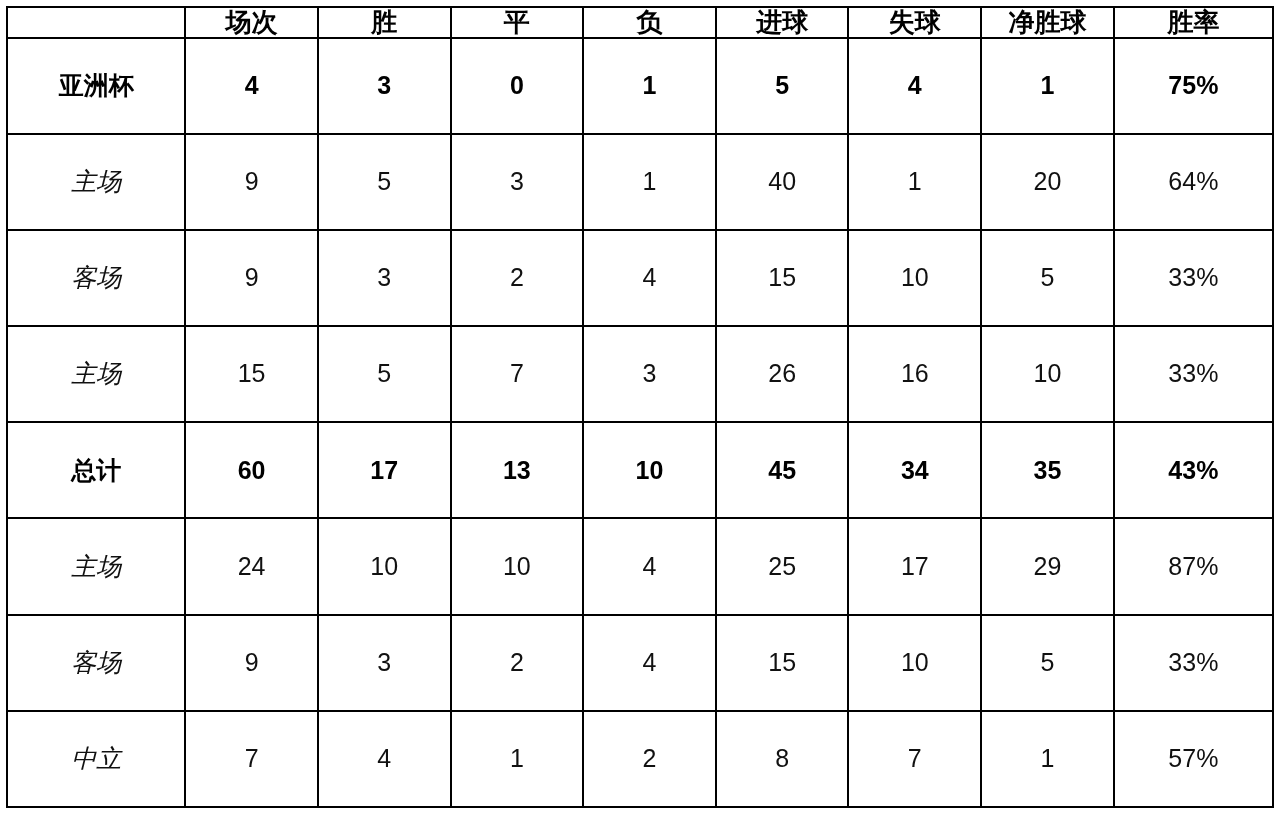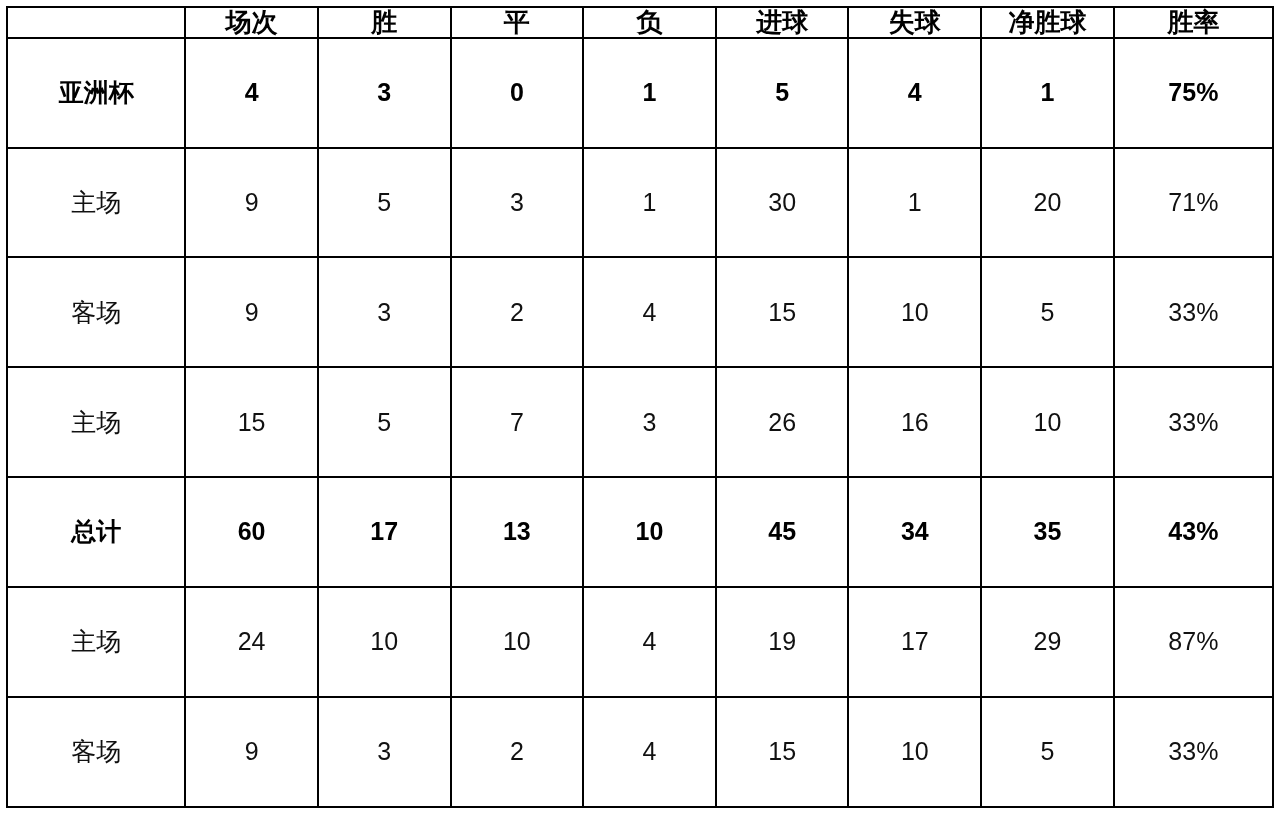--- a/index.html
+++ b/index.html
@@ -51,20 +51,21 @@
   }
   td.rowlabel {
     font-size: 26px;
   }
   tr.sub td {
     font-weight: normal;
     color: #111111;
   }
   tr.sub td.rowlabel {
     font-size: 25px;
+    font-style: italic;
   }
   thead th.corner {
     border-top: 2px solid #000000;
     border-left: 2px solid #000000;
   }
 </style>
 </head>
 <body>
 
 <div class="sheet">
@@ -104,24 +105,24 @@
           <td>4</td>
           <td>1</td>
           <td>75%</td>
         </tr>
         <tr class="sub">
           <td class="rowlabel">主场</td>
           <td>9</td>
           <td>5</td>
           <td>3</td>
           <td>1</td>
-          <td>30</td>
+          <td>40</td>
           <td>1</td>
           <td>20</td>
-          <td>71%</td>
+          <td>64%</td>
         </tr>
         <tr class="sub">
           <td class="rowlabel">客场</td>
           <td>9</td>
           <td>3</td>
           <td>2</td>
           <td>4</td>
           <td>15</td>
           <td>10</td>
           <td>5</td>
@@ -148,31 +149,42 @@
           <td>34</td>
           <td>35</td>
           <td>43%</td>
         </tr>
         <tr class="sub">
           <td class="rowlabel">主场</td>
           <td>24</td>
           <td>10</td>
           <td>10</td>
           <td>4</td>
-          <td>19</td>
+          <td>25</td>
           <td>17</td>
           <td>29</td>
           <td>87%</td>
         </tr>
         <tr class="sub">
           <td class="rowlabel">客场</td>
           <td>9</td>
           <td>3</td>
           <td>2</td>
           <td>4</td>
           <td>15</td>
           <td>10</td>
           <td>5</td>
           <td>33%</td>
         </tr>
+        <tr class="sub">
+          <td class="rowlabel">中立</td>
+          <td>7</td>
+          <td>4</td>
+          <td>1</td>
+          <td>2</td>
+          <td>8</td>
+          <td>7</td>
+          <td>1</td>
+          <td>57%</td>
+        </tr>
       </tbody>
   </table>
 </div>
 
 </body></html>

